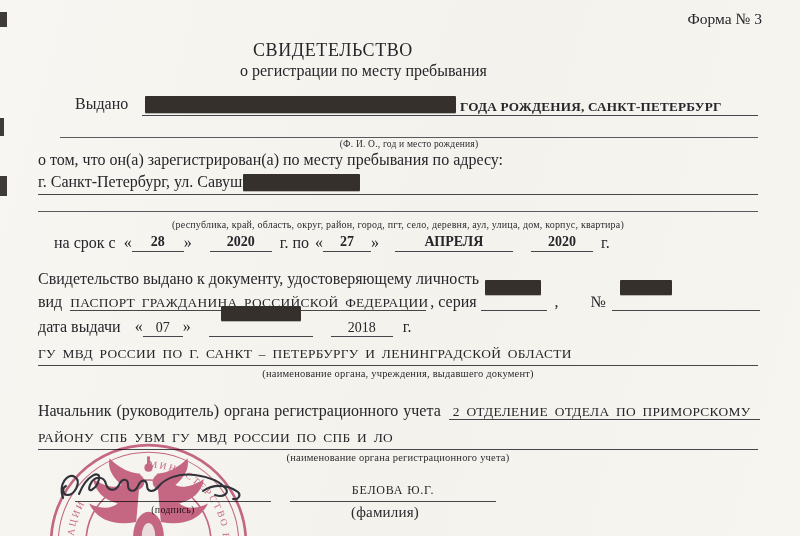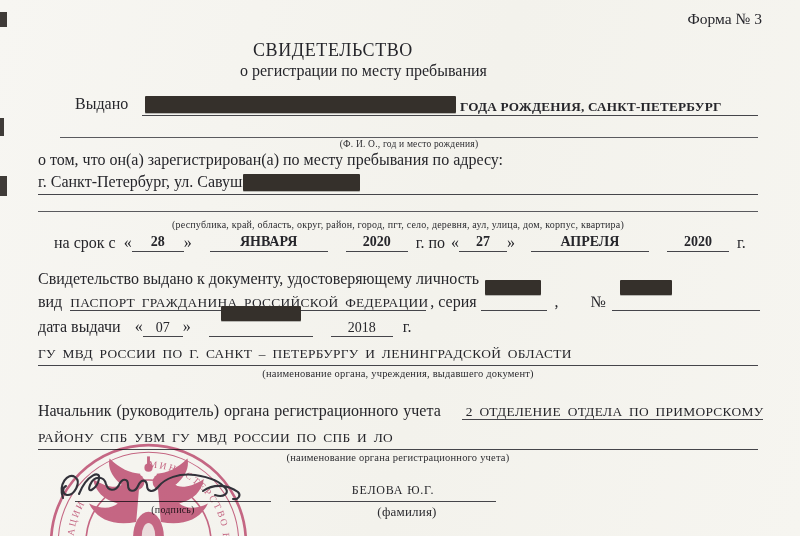--- a/index.html
+++ b/index.html
@@ -51,21 +51,20 @@
   <div class="bar" style="left:243px;top:174px;width:117px;height:17px;"></div>
   <div class="hline" style="left:38px;top:194px;width:720px;"></div>
   <div class="thinline" style="left:38px;top:211px;width:720px;"></div>
   <div class="abs cap" style="left:38px;top:219px;width:720px;">(республика, край, область, округ, район, город, пгт, село, деревня, аул, улица, дом, корпус, квартира)</div>
 
   <div class="row txt16" style="left:54px;top:234px;width:722px;align-items:center;">
     <span>на срок с</span>
     <span style="margin-left:8px;">«</span>
     <span class="fill b u14" style="width:52px;">28</span>
     <span>»</span>
-    <span class="fill b u14" style="width:118px;margin-left:18px;">ЯНВАРЯ</span>
     <span class="fill b u14" style="width:62px;margin-left:18px;">2020</span>
     <span style="margin-left:8px;">г.</span>
     <span style="margin-left:4px;">по</span>
     <span style="margin-left:6px;">«</span>
     <span class="fill b u14" style="width:48px;">27</span>
     <span>»</span>
     <span class="fill b u14" style="width:118px;margin-left:16px;">АПРЕЛЯ</span>
     <span class="fill b u14" style="width:62px;margin-left:18px;">2020</span>
     <span style="margin-left:8px;">г.</span>
   </div>
@@ -97,31 +96,31 @@
     <span class="fill u14" style="width:62px;margin-left:18px;">2018</span>
     <span style="margin-left:10px;">г.</span>
   </div>
 
   <div class="abs upper" style="left:38px;top:346px;">ГУ МВД РОССИИ ПО Г. САНКТ – ПЕТЕРБУРГУ И ЛЕНИНГРАДСКОЙ ОБЛАСТИ</div>
   <div class="hline" style="left:38px;top:365px;width:720px;"></div>
   <div class="abs cap" style="left:38px;top:368px;width:720px;font-size:10.5px;">(наименование органа, учреждения, выдавшего документ)</div>
 
   <div class="row txt16" style="left:38px;top:402px;width:722px;">
     <span style="word-spacing:1px;">Начальник (руководитель) органа регистрационного учета</span>
-    <span class="fill upper" style="flex:1;margin-left:21px;text-align:left;padding-left:4px;">2 ОТДЕЛЕНИЕ ОТДЕЛА  ПО ПРИМОРСКОМУ</span>
+    <span class="fill upper" style="flex:1;margin-left:8px;text-align:left;padding-left:4px;">2 ОТДЕЛЕНИЕ ОТДЕЛА  ПО ПРИМОРСКОМУ</span>
   </div>
   <div class="abs upper" style="left:38px;top:430px;width:720px;border-bottom:1.6px solid #45454a;height:19px;">РАЙОНУ СПБ УВМ  ГУ  МВД РОССИИ  ПО СПБ  И  ЛО</div>
   <div class="abs cap" style="left:38px;top:452px;width:720px;font-size:10.5px;">(наименование органа регистрационного учета)</div>
 
   <div class="hline" style="left:75px;top:501px;width:196px;"></div>
   <div class="abs cap" style="left:75px;top:504px;width:196px;">(подпись)</div>
 
   <div class="abs" style="left:290px;top:483px;width:206px;text-align:center;font-size:12px;letter-spacing:.8px;">БЕЛОВА  Ю.Г.</div>
   <div class="hline" style="left:290px;top:501px;width:206px;"></div>
-  <div class="abs cap" style="left:304px;top:504px;width:206px;font-size:13px;">(фамилия)</div>
+  <div class="abs cap" style="left:282px;top:504px;width:206px;font-size:15px;">(фамилия)</div>
 
   <svg class="abs" style="left:46px;top:440px;mix-blend-mode:multiply;opacity:.82;z-index:3;" width="205" height="205" viewBox="0 0 200 200">
     <defs>
       <path id="ringPath" d="M100,27 a73,73 0 1,1 -0.1,0"></path>
       <path id="numPath" d="M56,134 a54,54 0 0,0 88,0"></path>
     </defs>
     <g stroke="#c24a72" fill="none">
       <circle cx="100" cy="100" r="95" stroke-width="2.6"></circle>
       <circle cx="100" cy="100" r="88" stroke-width="1"></circle>
       <circle cx="100" cy="100" r="61" stroke-width="1.6"></circle>

